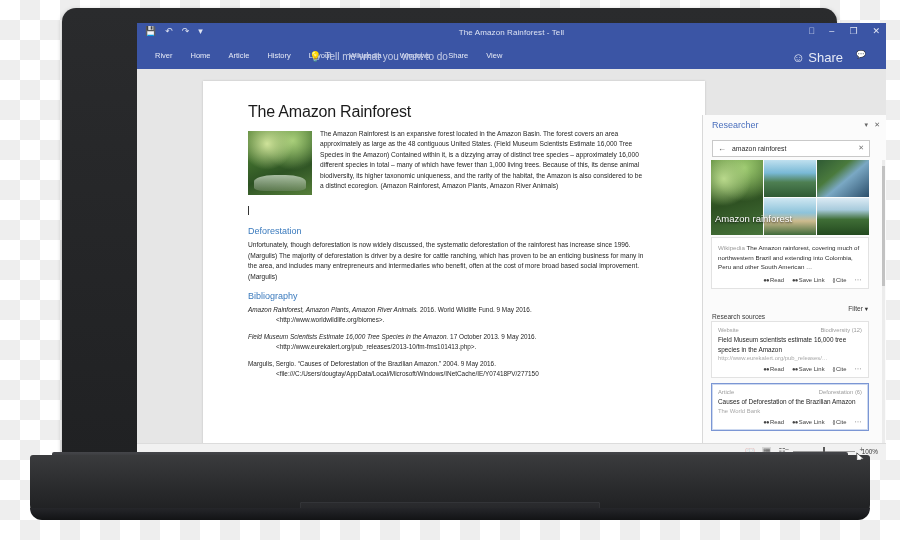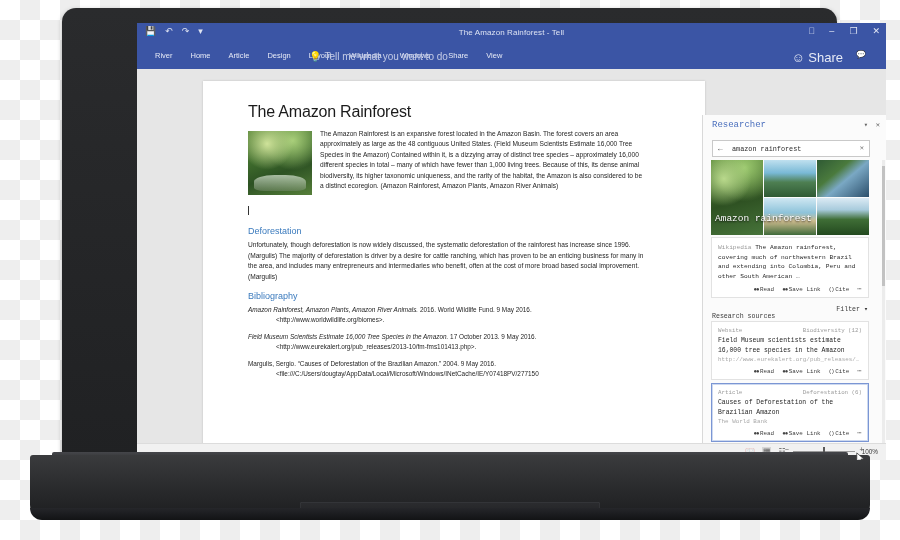--- a/index.html
+++ b/index.html
@@ -121,21 +121,21 @@
   .bib-entry .it{font-style:italic;}
   .bib-entry .url{display:block;padding-left:28px;}
   .caret{
     display:inline-block;width:1px;height:9px;background:#333;vertical-align:-1px;
     margin:6px 0 4px 0;
   }
 
   
   .pane{
     position:absolute;right:0;top:46px;width:183px;height:375px;
-    background:#fbfbfb;border-left:1px solid #d9d9d9;font-family:Liberation Mono, monospace;
+    background:#fbfbfb;border-left:1px solid #d9d9d9;
   }
   .pane-head{position:relative;height:22px;}
   .pane-title{
     position:absolute;left:9px;top:5px;font-size:9px;color:#4a6fbd;
   }
   .pane-head .ctl{position:absolute;top:6px;font-size:7px;color:#666;}
   .ctl.dd{right:18px;}
   .ctl.cls{right:6px;}
 
   .searchbox{
@@ -246,21 +246,21 @@
           <span>❐</span>
           <span>✕</span>
         </div>
       </div>
 
       <div class="ribbon">
         <div class="tabs">
           <div class="tab">River</div>
           <div class="tab">Home</div>
           <div class="tab">Article</div>
-          <div class="tab">Design</div>
+          <div class="tab">History</div>
           <div class="tab">Layout</div>
           <div class="tab">Wikipedia</div>
           <div class="tab">Windows</div>
           <div class="tab">Share</div>
           <div class="tab">View</div>
         </div>
         <div class="tellme">
           <span class="bulb">💡</span><span>Tell me what you want to do</span>
         </div>
         <div class="share">

